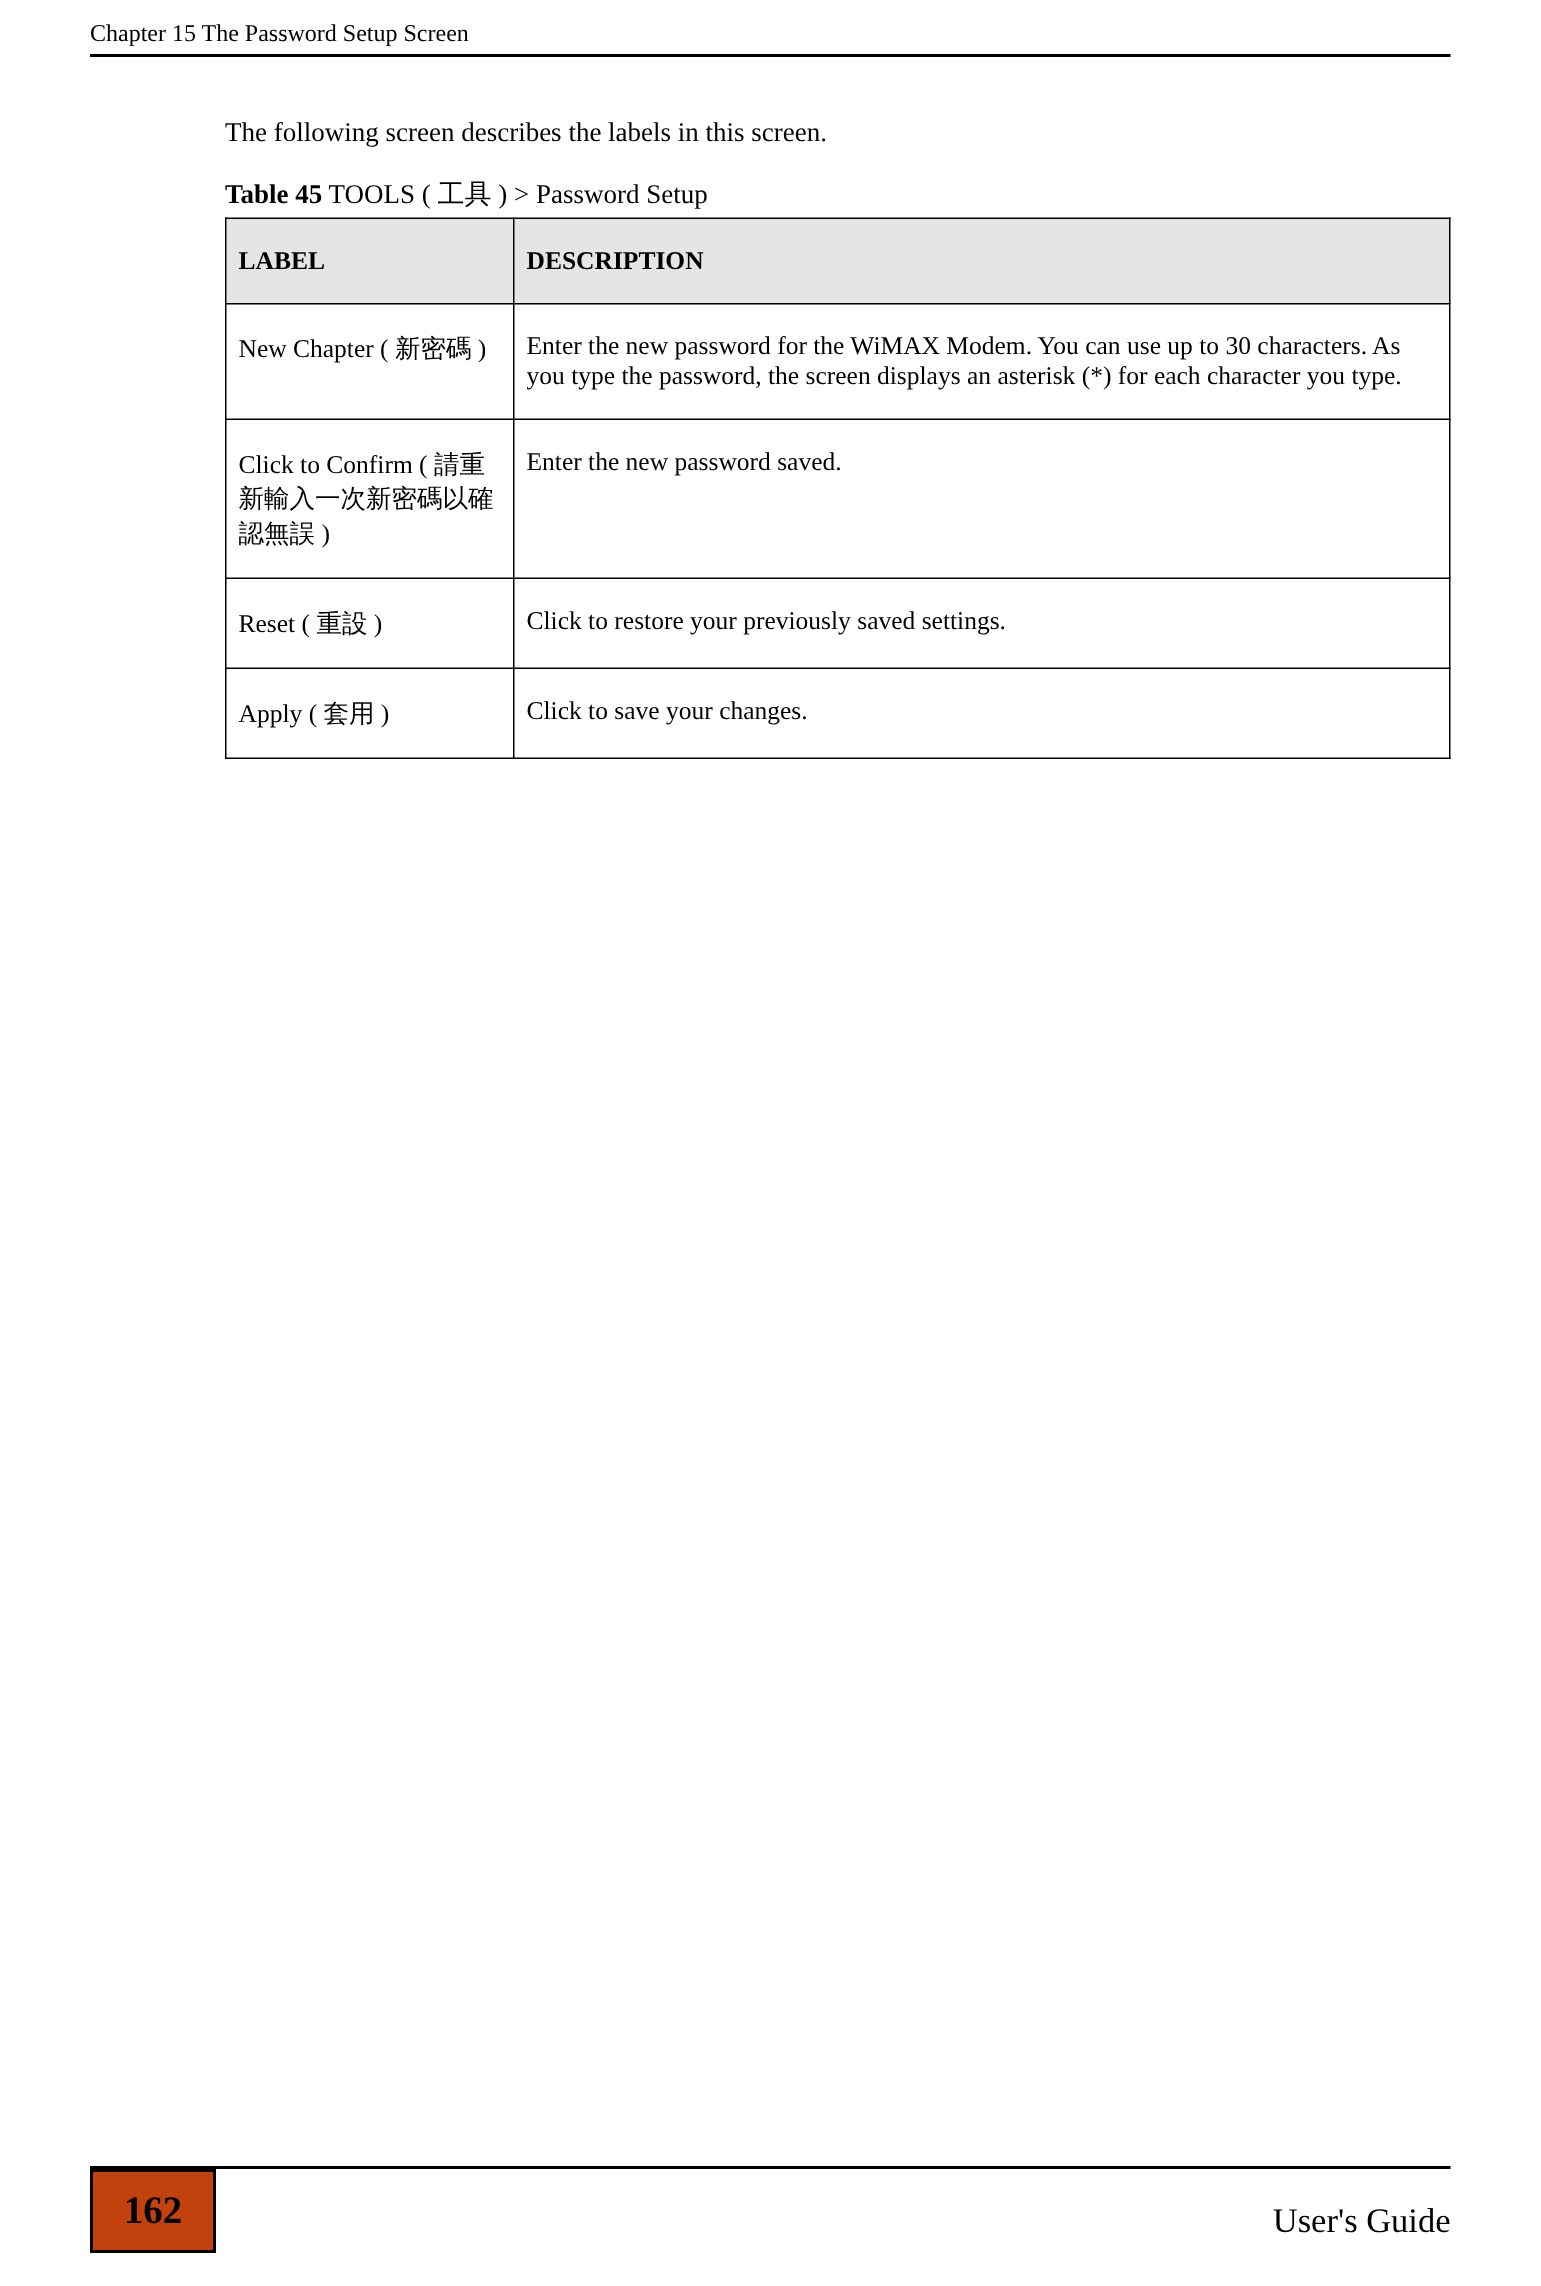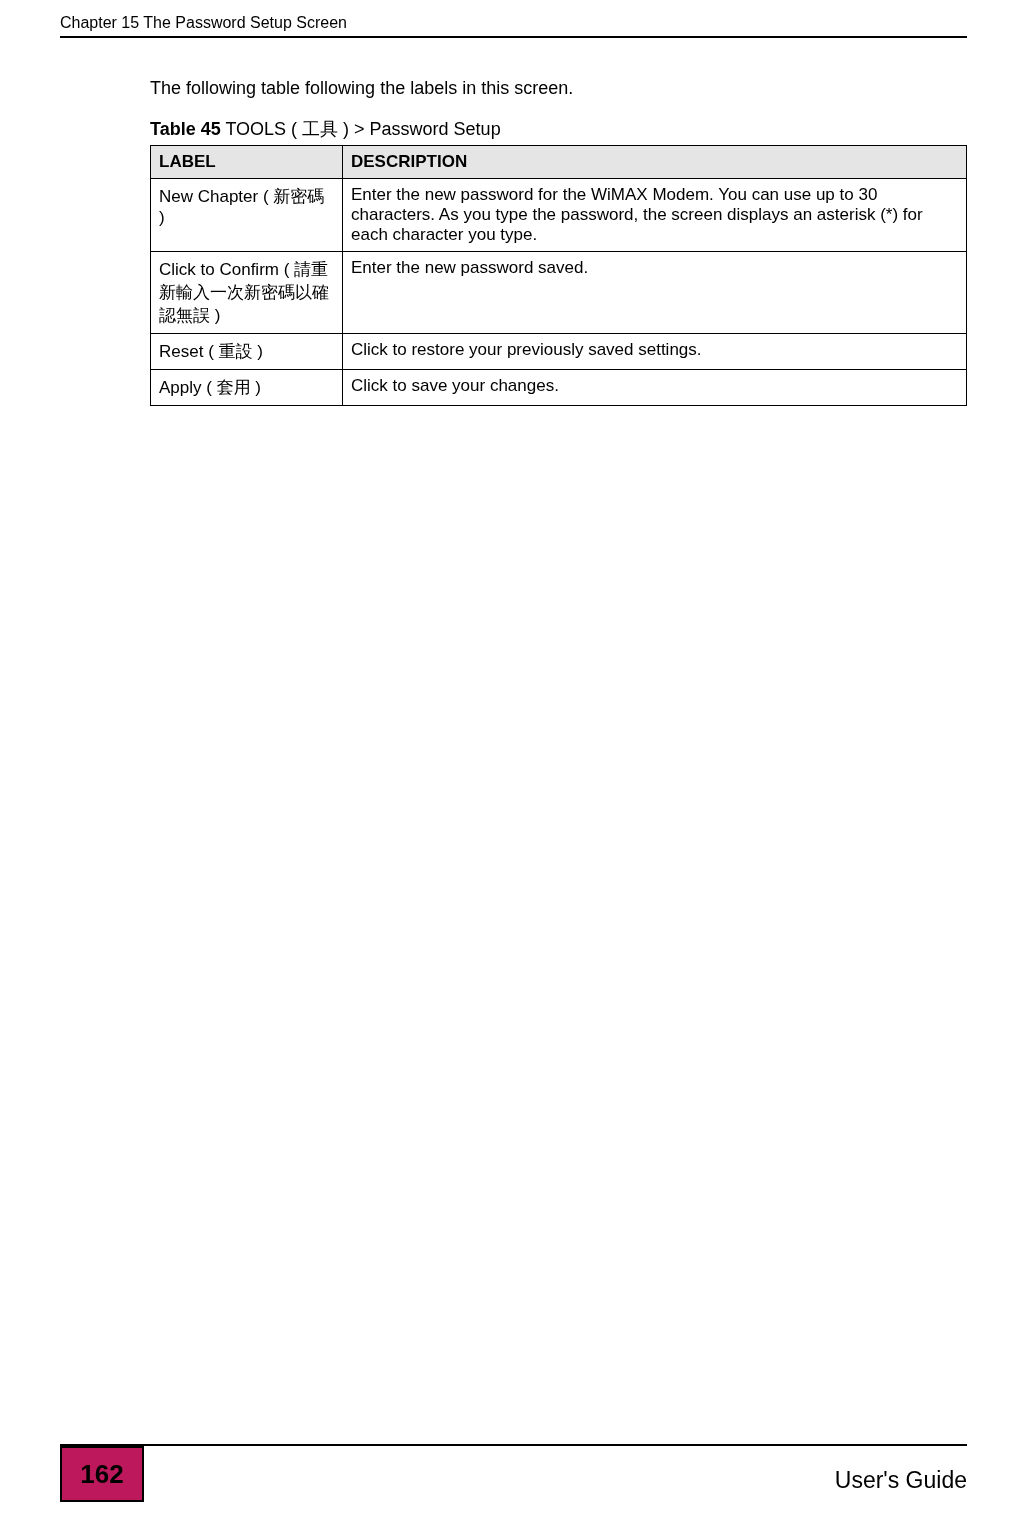--- a/index.html
+++ b/index.html
@@ -9,20 +9,21 @@
     font-family: Verdana, Arial, sans-serif;
     color: #000;
     width: 1027px;
     height: 1524px;
   }
   .page {
     position: relative;
     width: 1027px;
     height: 1524px;
     box-sizing: border-box;
+    font-family: Liberation Serif, serif;
   }
   .header {
     position: absolute;
     top: 14px;
     left: 60px;
     right: 60px;
     display: flex;
     justify-content: space-between;
     border-bottom: 2px solid #000;
     padding-bottom: 4px;
@@ -45,21 +46,21 @@
   .table-title-num {
     font-weight: bold;
   }
   table.desc {
     border-collapse: collapse;
     width: 100%;
     font-size: 17px;
   }
   table.desc th, table.desc td {
     border: 1px solid #000;
-    padding: 6px 8px;
+    padding: 18px 8px;
     text-align: left;
     vertical-align: top;
   }
   table.desc thead th {
     background: #e5e5e5;
     font-weight: bold;
   }
   table.desc td.label-col {
     width: 175px;
   }
@@ -77,38 +78,38 @@
   .page-number-box {
     border: 2px solid #000;
     width: 80px;
     height: 52px;
     display: flex;
     align-items: center;
     justify-content: center;
     font-size: 26px;
     font-weight: bold;
     margin-top: -2px;
-    background: #be185d;
+    background: #c2410c;
   }
   .footer-right {
     font-size: 23px;
     padding-bottom: 8px;
   }
 </style>
 </head>
 <body>
 
 <div class="page">
 
   <div class="header">
     <span>Chapter 15 The Password Setup Screen</span>
   </div>
 
   <div class="content">
-    <p class="intro">The following table following the labels in this screen.</p>
+    <p class="intro">The following screen describes the labels in this screen.</p>
 
     <div class="table-title-line">
       <span class="table-title-num">Table 45</span><span>   TOOLS ( 工具 ) &gt; Password Setup</span>
     </div>
 
     <table class="desc">
       <thead>
         <tr>
           <th class="label-col">LABEL</th>
           <th>DESCRIPTION</th>

